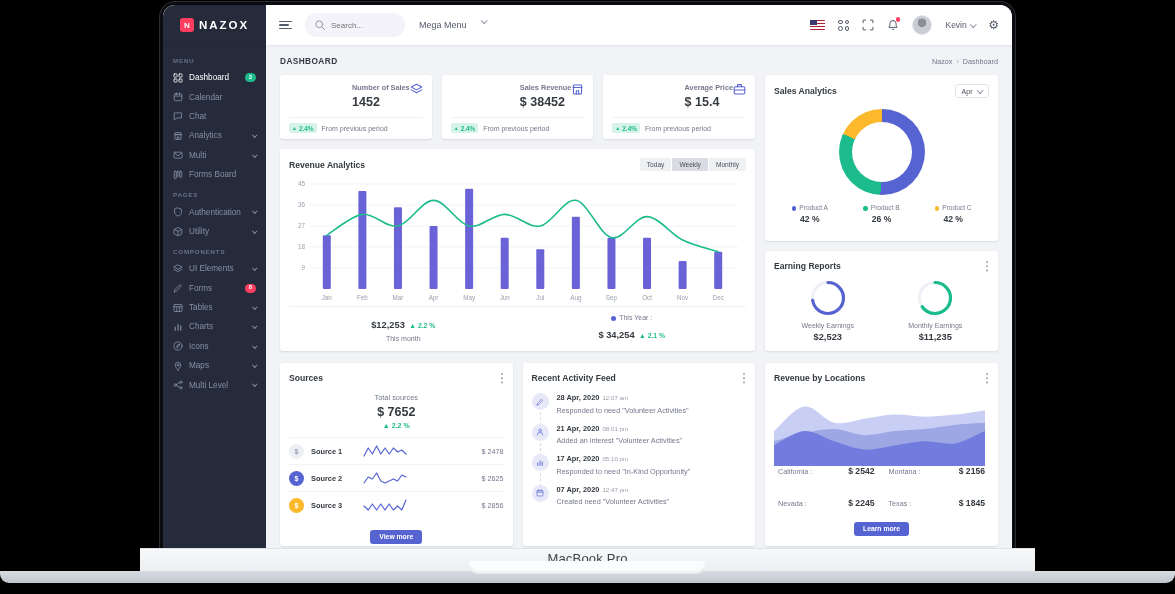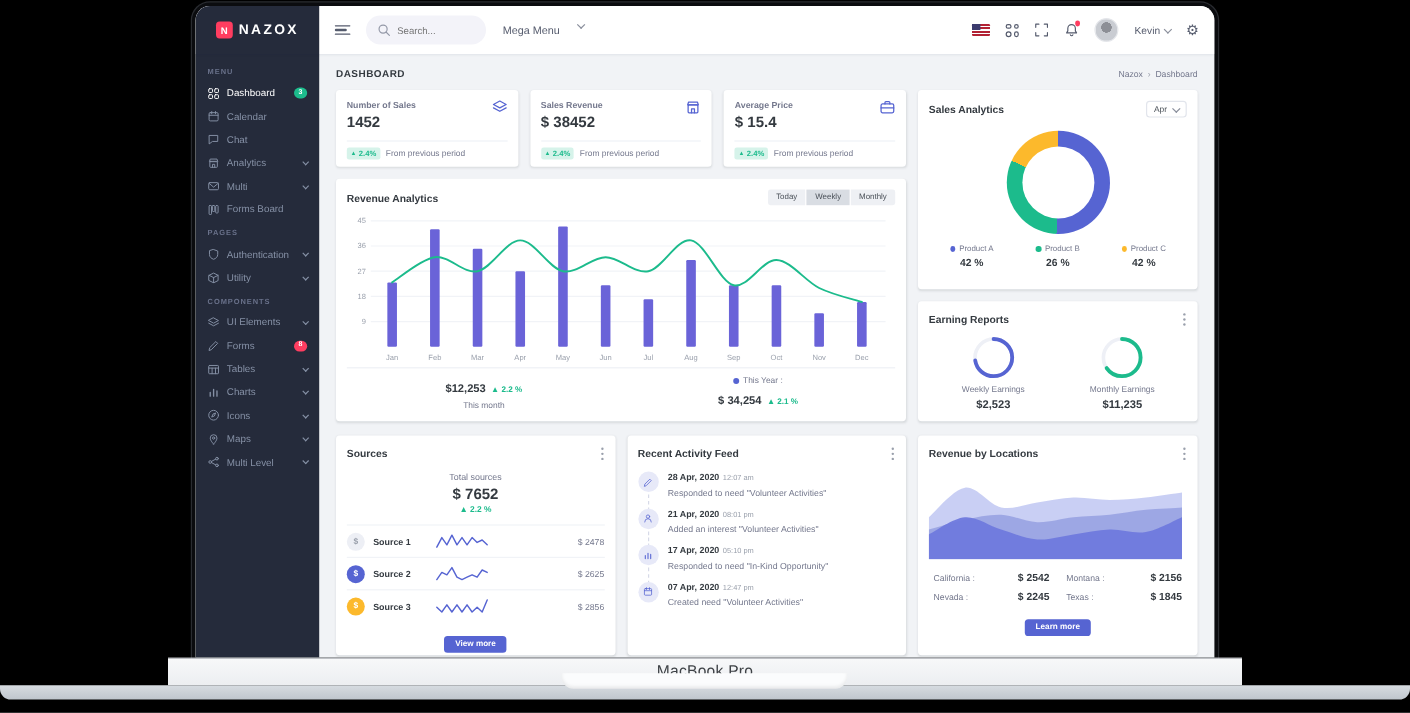--- a/index.html
+++ b/index.html
@@ -69,21 +69,21 @@
   .card{background:#fff;border-radius:3px;box-shadow:0 1px 2px rgba(56,65,74,.14)}
   .ctitle{font-size:8.6px;font-weight:bold;color:#343a40}
   .chead{display:flex;justify-content:space-between;align-items:center}
   .kebab{display:inline-block;width:3px;height:12px;position:relative;cursor:pointer}
   .kebab::before{content:"";position:absolute;left:0;top:1px;width:2.4px;height:2.4px;border-radius:50%;
     background:#9aa0ac;box-shadow:0 4.2px 0 #9aa0ac,0 8.4px 0 #9aa0ac}
 
   
   .stats{display:flex;gap:10px}
   .stat{flex:1;height:64px;padding:8px 9px 0;display:flex;flex-direction:column}
-  .stat-top{display:flex;justify-content:space-between;align-items:flex-start}
+  .stat-top{display:flex;justify-content:flex-end;align-items:flex-start}
   .stat-label{font-size:7.3px;color:#74788d;font-weight:bold}
   .stat-value{font-size:12.5px;font-weight:bold;color:#343a40;margin-top:3px}
   .stat-ic{color:#5664d2;display:flex}
   .stat-ic svg{width:13px;height:13px}
   .stat-foot{border-top:1px solid #eff2f7;margin-top:auto;padding:5px 0 6px;display:flex;align-items:center;gap:5px}
   .gbadge{background:rgba(28,187,140,.18);color:#1cbb8c;font-size:6.4px;font-weight:bold;border-radius:2px;
     padding:1.5px 3px;display:inline-flex;align-items:center;gap:2px}
   .tri{font-size:5px;line-height:1}
   .muted7{font-size:7px;color:#74788d}
 
@@ -144,21 +144,21 @@
 
   
   .earn{height:100px;margin-top:10px;padding:9px}
   .erow{display:flex;margin-top:7px}
   .ecol{flex:1;text-align:center}
   .elabel{font-size:7px;color:#74788d;margin-top:5px}
   .evalue{font-size:9.3px;font-weight:bold;color:#343a40;margin-top:3px}
 
   
   .loc{height:183px;margin-top:12px;padding:9px}
-  .lstats{display:grid;grid-template-columns:1fr 1fr;gap:6px 14px;margin-top:10px;padding:0 4px}
+  .lstats{display:grid;grid-template-columns:1fr 1fr;gap:22px 14px;padding:0 4px}
   .lrow{display:flex;justify-content:space-between;align-items:center}
   .llabel{font-size:7.2px;color:#74788d}
   .lvalue{font-size:8.6px;font-weight:bold;color:#343a40}
 
   svg{display:block}
   text{font-family:"Liberation Sans",sans-serif}
 </style>
 </head>
 <body>
 

